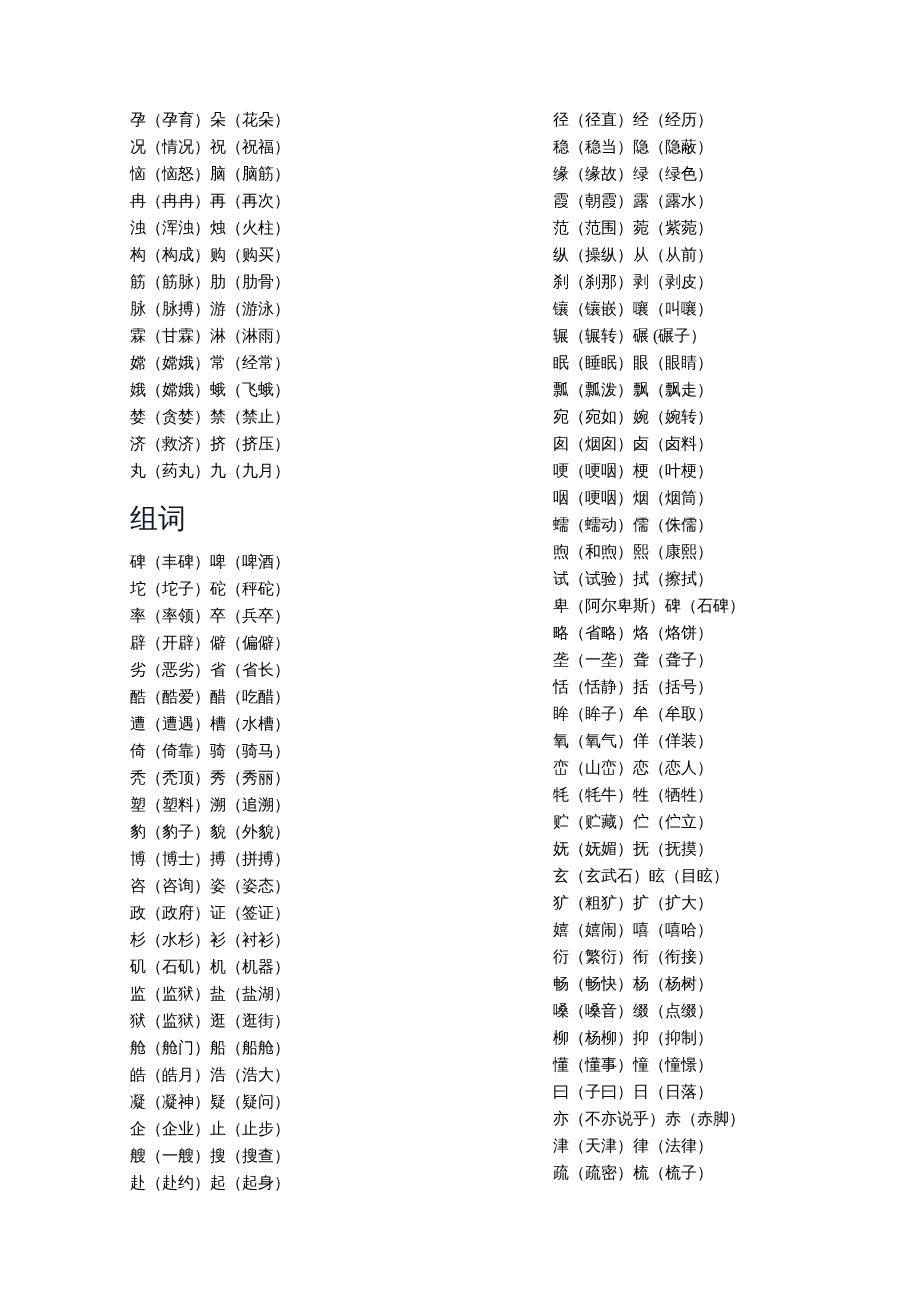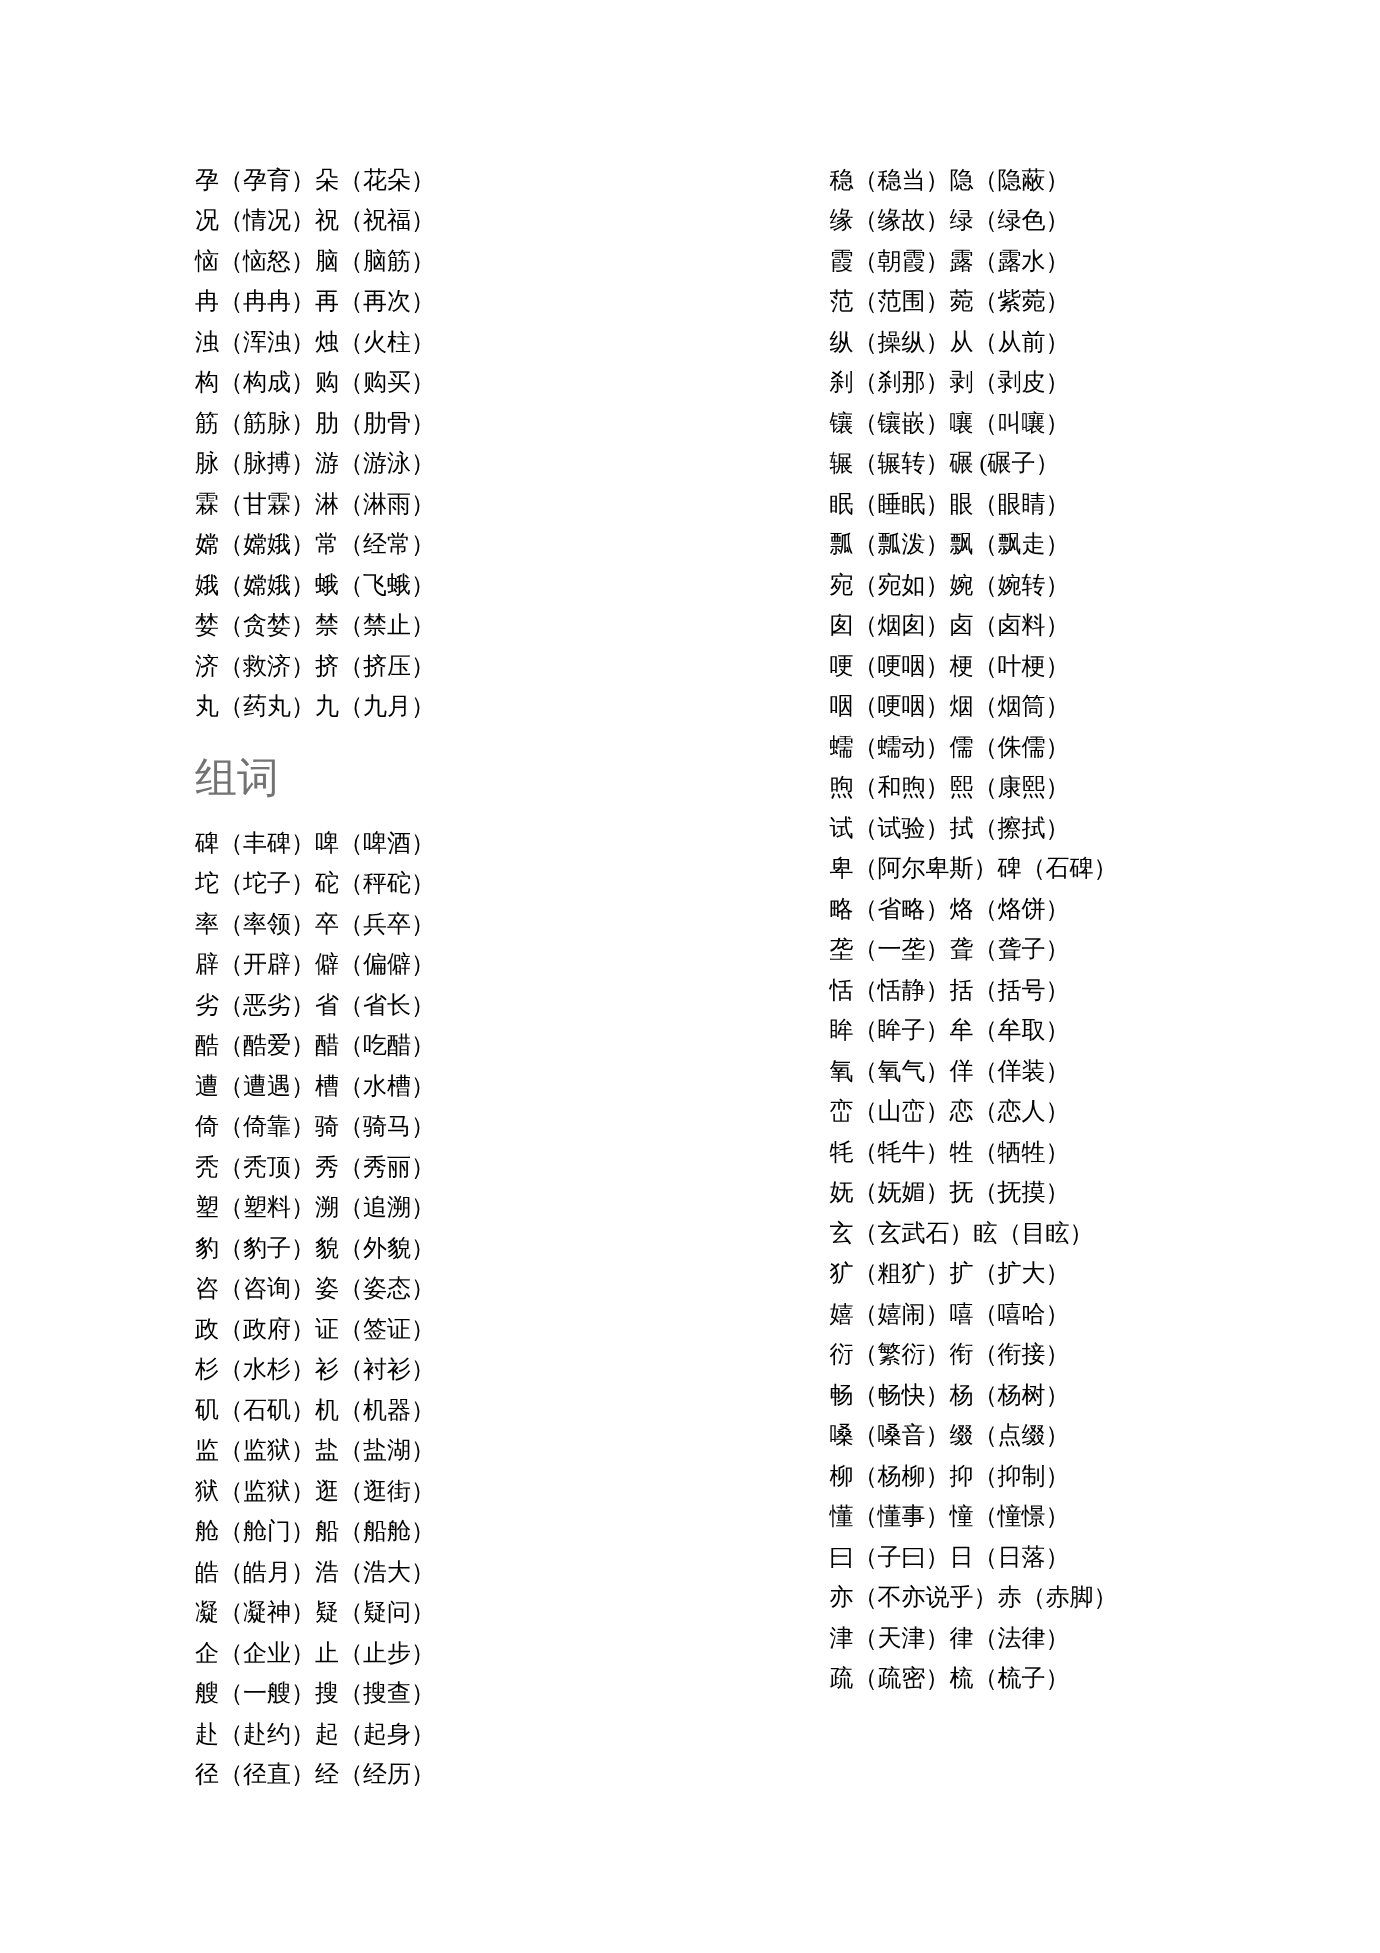--- a/index.html
+++ b/index.html
@@ -17,21 +17,21 @@
     column-gap: 110px;
     column-fill: auto;
     height: 1100px;
   }
   .line {
     margin: 0 0 6px 0;
     white-space: nowrap;
     break-inside: avoid;
   }
   .heading {
-    color: #737373;
+    color: #0f172a;
     font-family: "SimHei", "黑体", sans-serif;
     font-size: 28px;
     margin: 18px 0 14px 0;
     break-inside: avoid;
   }
 </style>
 </head>
 <body>
 
 <div class="page">
@@ -57,20 +57,21 @@
       <p class="line">坨（坨子）砣（秤砣）</p>
       <p class="line">率（率领）卒（兵卒）</p>
       <p class="line">辟（开辟）僻（偏僻）</p>
       <p class="line">劣（恶劣）省（省长）</p>
       <p class="line">酷（酷爱）醋（吃醋）</p>
       <p class="line">遭（遭遇）槽（水槽）</p>
       <p class="line">倚（倚靠）骑（骑马）</p>
       <p class="line">秃（秃顶）秀（秀丽）</p>
       <p class="line">塑（塑料）溯（追溯）</p>
       <p class="line">豹（豹子）貌（外貌）</p>
+      <p class="line">博（博士）搏（拼搏）</p>
       <p class="line">咨（咨询）姿（姿态）</p>
       <p class="line">政（政府）证（签证）</p>
       <p class="line">杉（水杉）衫（衬衫）</p>
       <p class="line">矶（石矶）机（机器）</p>
       <p class="line">监（监狱）盐（盐湖）</p>
       <p class="line">狱（监狱）逛（逛街）</p>
       <p class="line">舱（舱门）船（船舱）</p>
       <p class="line">皓（皓月）浩（浩大）</p>
       <p class="line">凝（凝神）疑（疑问）</p>
       <p class="line">企（企业）止（止步）</p>
@@ -95,20 +96,21 @@
       <p class="line">煦（和煦）熙（康熙）</p>
       <p class="line">试（试验）拭（擦拭）</p>
       <p class="line">卑（阿尔卑斯）碑（石碑）</p>
       <p class="line">略（省略）烙（烙饼）</p>
       <p class="line">垄（一垄）聋（聋子）</p>
       <p class="line">恬（恬静）括（括号）</p>
       <p class="line">眸（眸子）牟（牟取）</p>
       <p class="line">氧（氧气）佯（佯装）</p>
       <p class="line">峦（山峦）恋（恋人）</p>
       <p class="line">牦（牦牛）牲（牺牲）</p>
+      <p class="line">贮（贮藏）伫（伫立）</p>
       <p class="line">妩（妩媚）抚（抚摸）</p>
       <p class="line">玄（玄武石）眩（目眩）</p>
       <p class="line">犷（粗犷）扩（扩大）</p>
       <p class="line">嬉（嬉闹）嘻（嘻哈）</p>
       <p class="line">衍（繁衍）衔（衔接）</p>
       <p class="line">畅（畅快）杨（杨树）</p>
       <p class="line">嗓（嗓音）缀（点缀）</p>
       <p class="line">柳（杨柳）抑（抑制）</p>
       <p class="line">懂（懂事）憧（憧憬）</p>
       <p class="line">曰（子曰）日（日落）</p>

